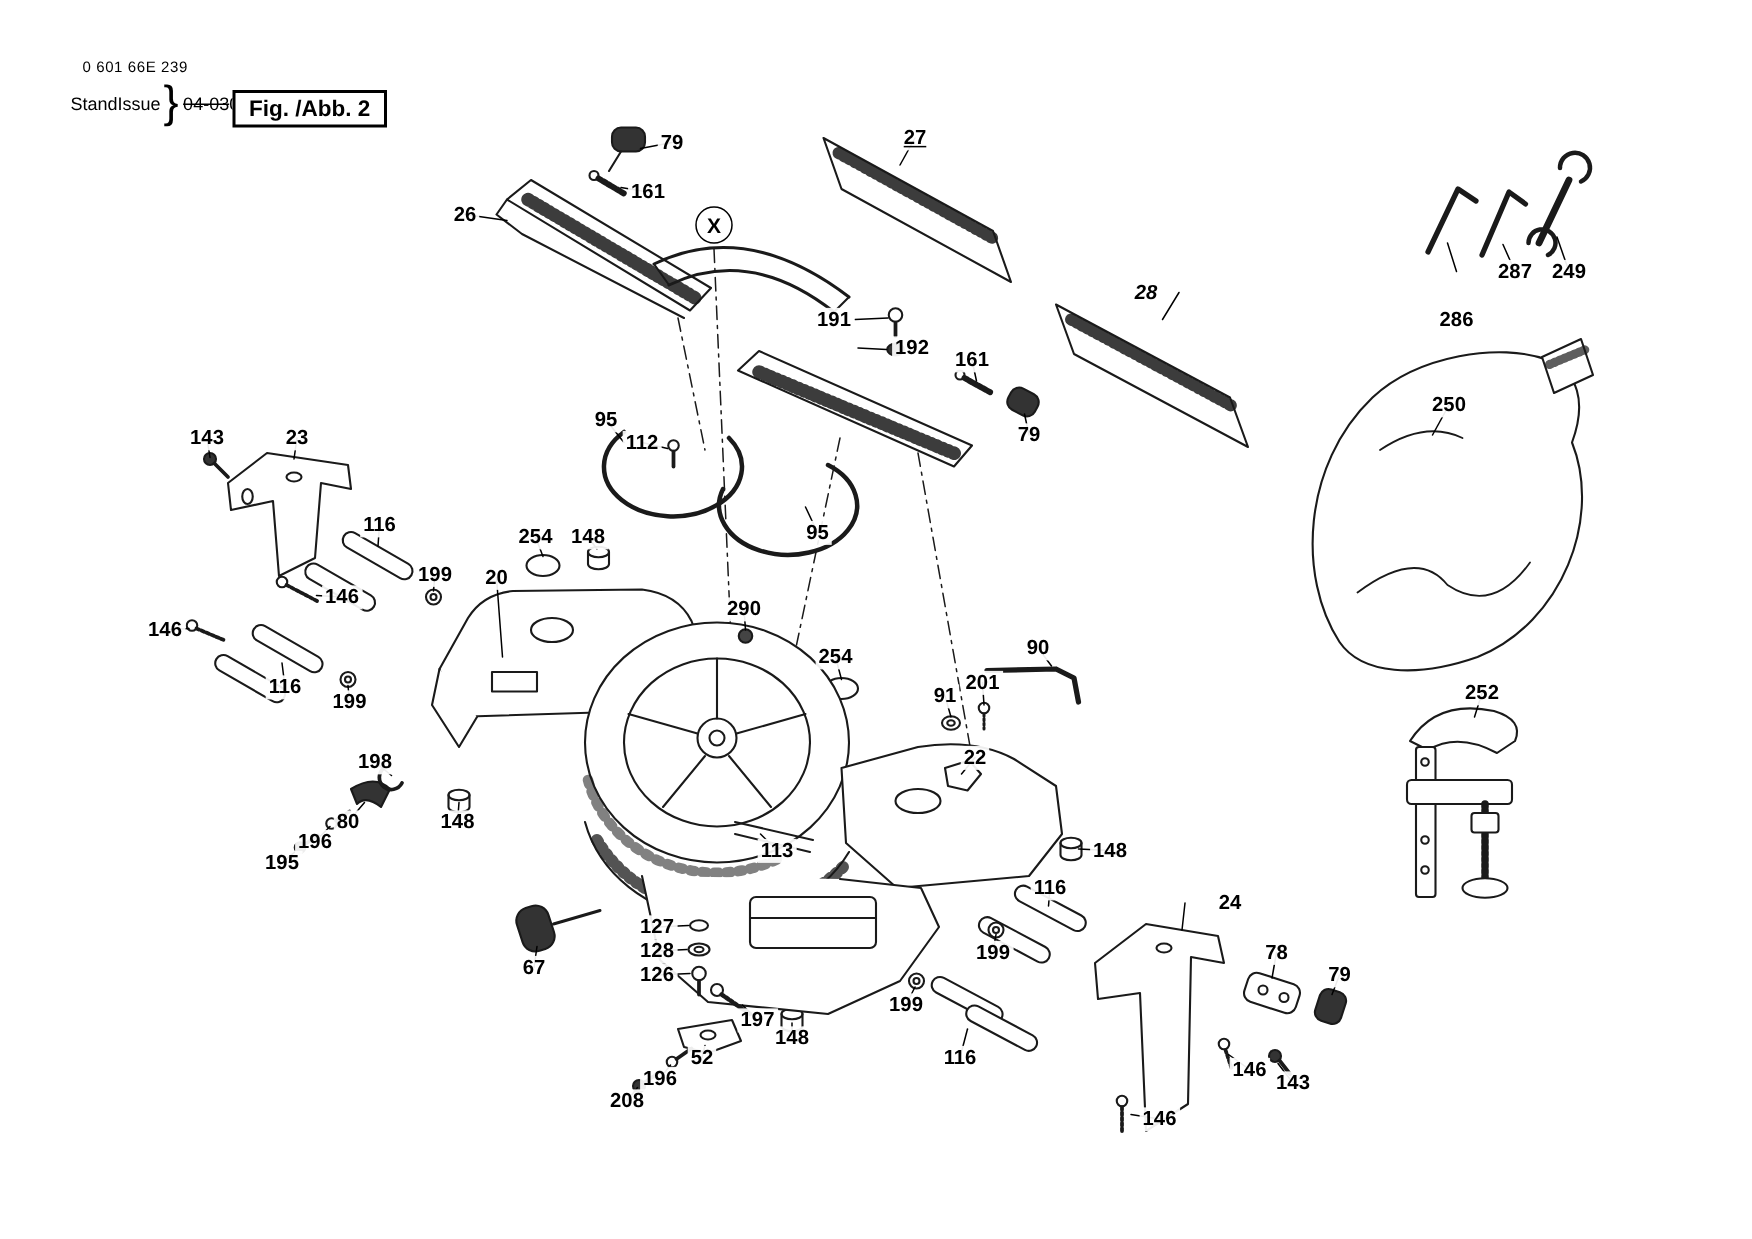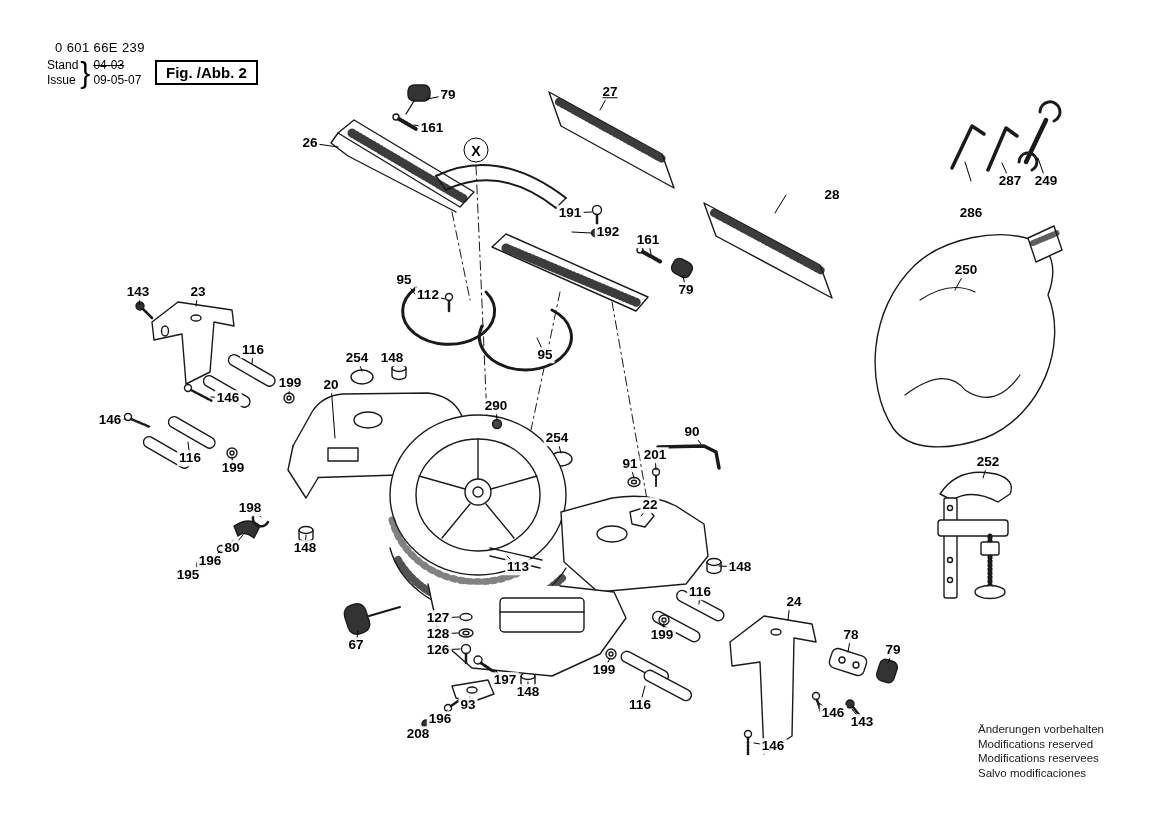--- a/index.html
+++ b/index.html
@@ -7,23 +7,23 @@
   body{font-family:"Liberation Sans",sans-serif;color:#000}
   .page{position:relative;width:1168px;height:826px;background:#fff;overflow:hidden}
   #diagram-stage{position:absolute;inset:0}
   #diagram-svg{position:absolute;left:0;top:0}
   .callout{position:absolute;transform:translate(-50%,-50%);font-weight:bold;font-size:13.5px;line-height:1;
            background:rgba(255,255,255,.92);padding:1px 2px;white-space:nowrap;color:#000}
   .marker-x{position:absolute;transform:translate(-50%,-50%);width:25px;height:25px;border:1.7px solid #000;
             border-radius:50%;background:#fff;display:flex;align-items:center;justify-content:center;
             font-weight:bold;font-size:14px}
   .doc-header{position:absolute;left:55px;top:40px}
-  .part-no{font-size:13px;letter-spacing:.4px}
+  .part-no{font-size:10px;letter-spacing:.4px}
   .issue-row{display:flex;align-items:center;margin-top:1px;margin-left:-8px}
-  .issue-labels,.issue-dates{display:flex;flex-direction:column;font-size:12px;line-height:15px}
+  .issue-labels,.issue-dates{display:flex;font-size:12px;line-height:15px}
   .brace{font-size:30px;font-weight:400;margin:0 3px 0 2px}
   .old{text-decoration:line-through}
   .fig-box{position:absolute;left:155px;top:60px;border:2.5px solid #000;padding:2px 9px;
            font-weight:bold;font-size:15px;background:#fff}
   .notes{position:absolute;left:978px;top:722px;font-size:11.5px;line-height:14.5px;color:#1a1a1a}
   #leader-lines line{stroke:#000;stroke-width:1}
   .dd{stroke-dasharray:9 4 2 4;stroke-width:1}
 </style>
 </head>
 <body>
@@ -380,22 +380,22 @@
             <line x1="773" y1="746" x2="754" y2="743"></line>
             <line x1="988" y1="462" x2="983" y2="478"></line>
           </g>
       </g>
     </svg>
 
   <div class="callout" style="left: 448px; top: 95px;">79</div>
       <div class="callout" style="left: 432px; top: 128px;">161</div>
       <div class="callout" style="left: 310px; top: 143px;">26</div>
       <div class="callout" style="left: 610px; top: 92px; text-decoration: underline;">27</div>
-      <div class="callout" style="left: 832px; top: 195px;">28</div>
-      <div class="callout" style="left: 570px; top: 213px;">191</div>
+      <div class="callout" style="left: 764px; top: 195px; font-style: italic;">28</div>
+      <div class="callout" style="left: 556px; top: 213px;">191</div>
       <div class="callout" style="left: 608px; top: 232px;">192</div>
       <div class="callout" style="left: 648px; top: 240px;">161</div>
       <div class="callout" style="left: 686px; top: 290px;">79</div>
       <div class="callout" style="left: 971px; top: 181px; margin-top: 32px;">286</div>
       <div class="callout" style="left: 1010px; top: 181px;">287</div>
       <div class="callout" style="left: 1046px; top: 181px;">249</div>
       <div class="callout" style="left: 966px; top: 270px; text-align: center;">250</div>
       <div class="callout" style="left: 404px; top: 280px;">95</div>
       <div class="callout" style="left: 428px; top: 295px;">112</div>
       <div class="callout" style="left: 545px; top: 355px;">95</div>
@@ -418,30 +418,30 @@
       <div class="callout" style="left: 650px; top: 505px;">22</div>
       <div class="callout" style="left: 250px; top: 508px;">198</div>
       <div class="callout" style="left: 232px; top: 548px;">80</div>
       <div class="callout" style="left: 210px; top: 561px;">196</div>
       <div class="callout" style="left: 188px; top: 575px;">195</div>
       <div class="callout" style="left: 305px; top: 548px;">148</div>
       <div class="callout" style="left: 518px; top: 567px;">113</div>
       <div class="callout" style="left: 740px; top: 567px;">148</div>
       <div class="callout" style="left: 700px; top: 592px;">116</div>
       <div class="callout" style="left: 662px; top: 635px;">199</div>
-      <div class="callout" style="left: 794px; top: 602px;">24</div>
+      <div class="callout" style="left: 820px; top: 602px;">24</div>
       <div class="callout" style="left: 851px; top: 635px;">78</div>
       <div class="callout" style="left: 893px; top: 650px;">79</div>
       <div class="callout" style="left: 356px; top: 645px;">67</div>
       <div class="callout" style="left: 438px; top: 618px;">127</div>
       <div class="callout" style="left: 438px; top: 634px;">128</div>
       <div class="callout" style="left: 438px; top: 650px;">126</div>
       <div class="callout" style="left: 505px; top: 680px;">197</div>
       <div class="callout" style="left: 528px; top: 692px;">148</div>
-      <div class="callout" style="left: 468px; top: 705px;">93</div>
+      <div class="callout" style="left: 468px; top: 705px;">52</div>
       <div class="callout" style="left: 440px; top: 719px;">196</div>
       <div class="callout" style="left: 418px; top: 734px;">208</div>
       <div class="callout" style="left: 604px; top: 670px;">199</div>
       <div class="callout" style="left: 640px; top: 705px;">116</div>
       <div class="callout" style="left: 833px; top: 713px;">146</div>
       <div class="callout" style="left: 862px; top: 722px;">143</div>
       <div class="callout" style="left: 773px; top: 746px;">146</div>
       <div class="callout" style="left: 988px; top: 462px;">252</div>
       <div class="marker-x" style="left: 476px; top: 150px;">X</div>
     </div>
@@ -456,20 +456,14 @@
       <div class="brace">}</div>
       <div class="issue-dates">
         <span class="old">04-03</span>
         <span>09-05-07</span>
       </div>
     </div>
   </header>
 
   <div class="fig-box">Fig. /Abb. 2</div>
 
-  <footer class="notes">
-    <div>Änderungen vorbehalten</div>
-    <div>Modifications reserved</div>
-    <div>Modifications reservees</div>
-    <div>Salvo modificaciones</div>
-  </footer>
 
 </div>
 
 </body></html>

